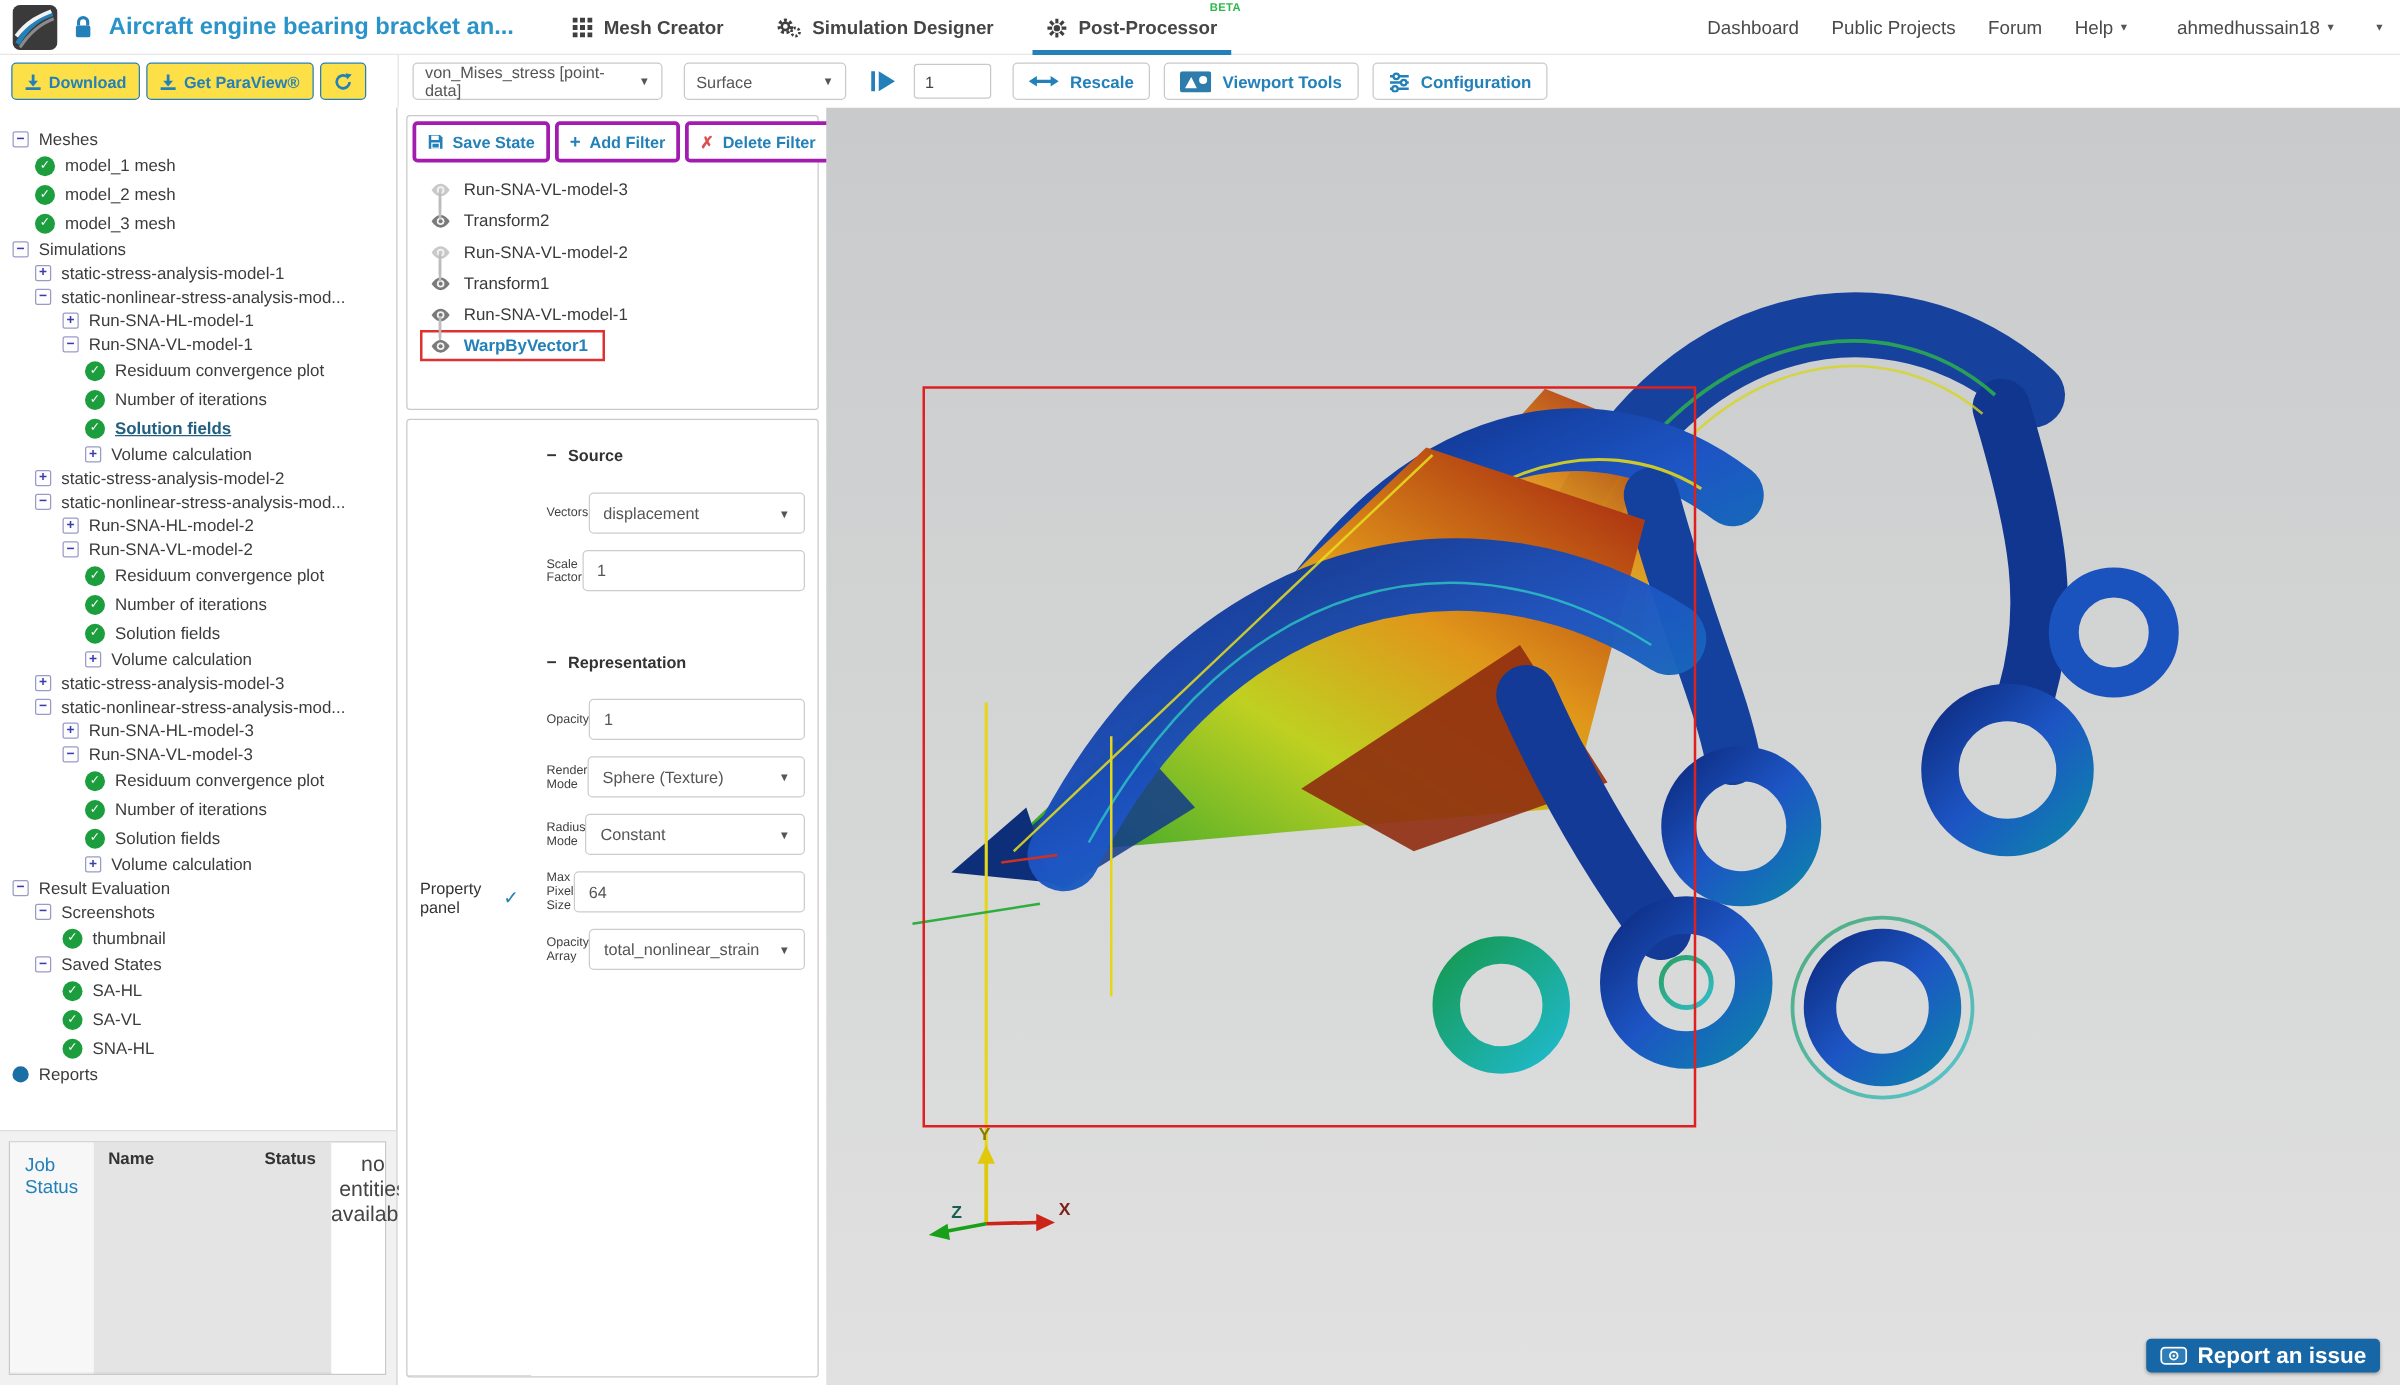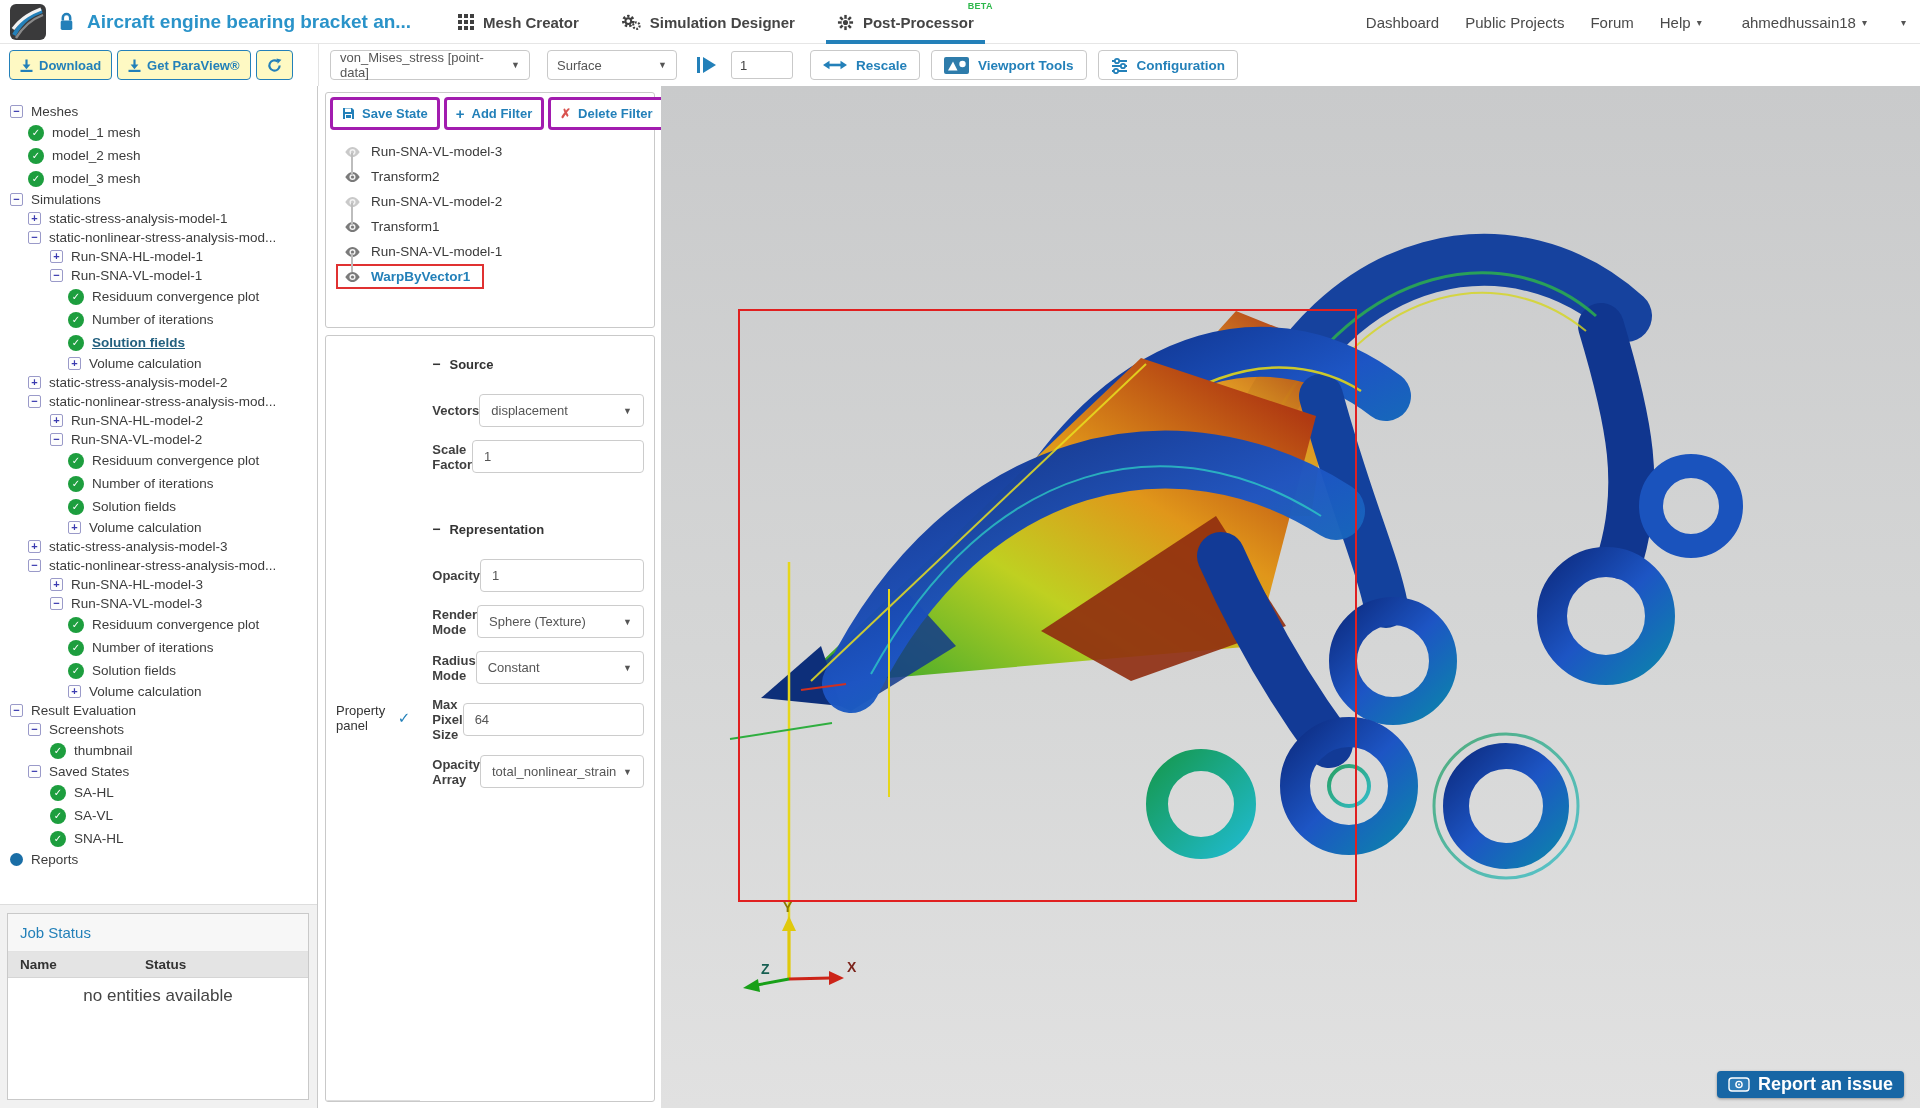--- a/index.html
+++ b/index.html
@@ -19,21 +19,21 @@
   .globalnav{position:absolute;right:14px;top:0;height:44px;display:flex;align-items:center;font-size:15px;color:#4a4a4a}
   .gitem{margin-left:26px;display:flex;align-items:center;gap:6px;white-space:nowrap}
   .gitem.user{margin-left:40px}
   .gitem.lastcaret{margin-left:34px}
   .caretg{font-size:10px;color:#555}
 
   
   .band{position:absolute;top:44px;left:0;right:0;height:42px;background:#fff;z-index:5}
   .band::after{content:"";position:absolute;left:318px;top:0;bottom:0;width:1px;background:#e3e3e3}
   .side-btns{position:absolute;left:9px;top:6px;display:flex;gap:5px}
-  .sbtn{height:30px;border:1px solid #2380b9;border-radius:4px;background:#fef9c3;color:#2380b9;
+  .sbtn{height:30px;border:1px solid #2380b9;border-radius:4px;background:#fde047;color:#2380b9;
     font-size:13px;font-weight:600;display:flex;align-items:center;gap:6px;padding:0 10px;white-space:nowrap}
   .toolbar{position:absolute;left:330px;top:6px;display:flex;align-items:center;gap:11px}
   .tb-select{height:30px;border:1px solid #c9c9c9;border-radius:4px;background:#fff;display:flex;align-items:center;
     padding:0 9px;font-size:13px;color:#555;gap:8px}
   .tb-select .caret{margin-left:auto;font-size:9px;color:#555}
   .w-field{width:200px}.w-repr{width:130px}
   .playbtn{width:26px;height:26px;border:none;background:transparent;display:flex;align-items:center;justify-content:center}
   .frame-input{width:62px;height:28px;border:1px solid #c9c9c9;border-radius:3px;font-size:13px;color:#444;padding:0 8px;
     font-family:"Liberation Sans",sans-serif}
   .tbtn{height:30px;border:1px solid #c9c9c9;border-radius:4px;background:#fff;color:#2380b9;font-size:13.5px;
@@ -52,21 +52,21 @@
   .ti{margin-right:8px;flex:none;display:inline-block}
   .ti-minus,.ti-plus{width:13px;height:13px;border:1px solid #9a9ac9;border-radius:2px;color:#3b3bb0;background:#fdfdfd;
     font-size:11px;line-height:10px;text-align:center;font-weight:700}
   .ti-check{width:16px;height:16px;border-radius:50%;background:#1d9e3e;color:#fff;font-size:10px;line-height:16px;
     text-align:center;font-weight:700}
   .ti-dot{width:13px;height:13px;border-radius:50%;background:#1a6ea6}
   .trow.sel .tlabel{font-weight:700;text-decoration:underline;color:#23607f}
 
   .sb-bottom{position:absolute;left:0;right:0;bottom:0;height:204px;background:#f1f1f1;border-top:1px solid #ddd}
   .job-panel{position:absolute;left:7px;right:8px;top:8px;bottom:8px;background:#fff;border:1px solid #c9c9c9;
-    display:flex;flex-direction:column}
+    display:flex;}
   .job-head{padding:10px 12px;font-size:15px;color:#2380b9;background:#f7f7f7;border-bottom:1px solid #e2e2e2}
   .job-cols{display:flex;background:#e4e4e4;border-bottom:1px solid #d5d5d5;font-weight:700;font-size:13.5px;color:#333;
     padding:5px 12px}
   .job-col-name{width:125px}
   .job-empty{text-align:center;padding-top:8px;font-size:17px;color:#444}
 
   
   .middle{position:absolute;left:319px;top:0;bottom:0;width:342px;background:#fff;padding:6px;display:flex;
     flex-direction:column;gap:7px}
   .pipeline-box{border:1px solid #c9c9c9;border-radius:3px;height:236px;flex:none;padding:4px}
@@ -88,21 +88,21 @@
 
   .property-box{border:1px solid #c9c9c9;border-radius:3px;flex:1;display:flex;flex-direction:row;min-height:0;overflow:hidden}
   .pp-head{display:flex;align-items:center;justify-content:space-between;padding:9px 10px;border-bottom:1px solid #ddd;
     font-size:13px;color:#333}
   .pp-check{color:#2380b9;font-weight:800;font-size:15px}
   .pp-body{padding:20px 10px 10px 12px;overflow:hidden}
   .psec + .psec{margin-top:48px}
   .psec-head{display:flex;align-items:center;gap:9px;font-weight:700;font-size:13px;color:#333;margin-bottom:22px}
   .psec-dash{font-weight:800;font-size:14px}
   .pfield{display:flex;align-items:center;margin-bottom:13px}
-  .pflabel{flex:1;font-size:13px;font-weight:700;color:#3f3f3f}
+  .pflabel{flex:1;font-size:10px;font-weight:400;color:#3f3f3f}
   .pctrl{width:188px;height:33px;border:1px solid #ccc;border-radius:4px;display:flex;align-items:center;
     padding:0 11px;font-size:13px;color:#555;background:#fff}
   .pctrl .caret{margin-left:auto;font-size:9px;color:#555}
 
   
   .viewport{position:absolute;left:661px;right:0;top:0;bottom:0;
     background:linear-gradient(180deg,#c9cacb 0%,#d5d6d6 55%,#e1e1e1 100%)}
   .scene-svg{position:absolute;inset:0;width:100%;height:100%}
   .report-btn{position:absolute;right:16px;bottom:10px;height:27px;background:#1766a5;border-radius:4px;color:#fff;
     display:flex;align-items:center;gap:8px;padding:0 11px;font-size:18px;font-weight:600;border:none;

